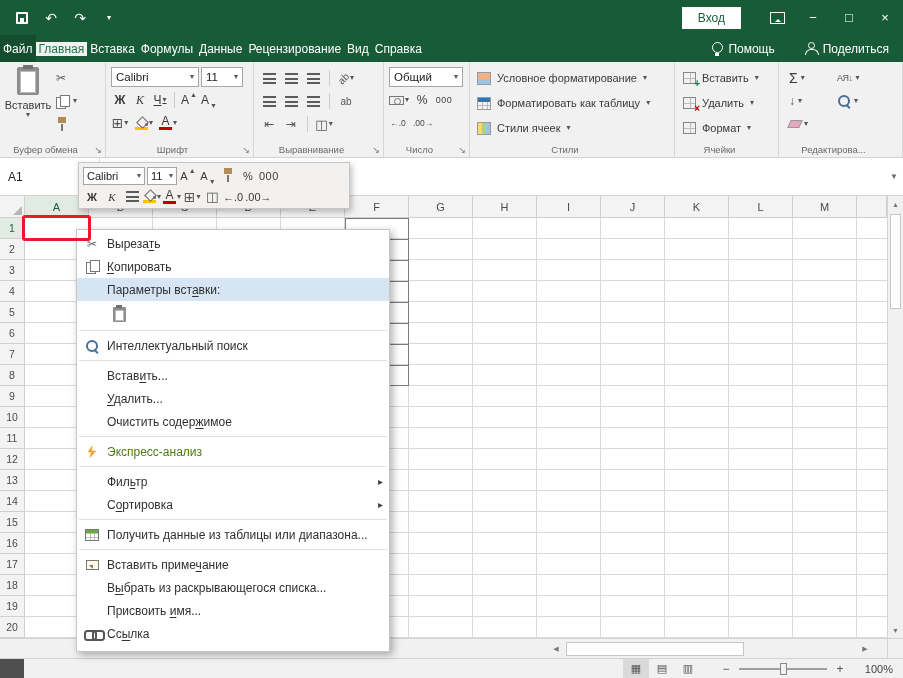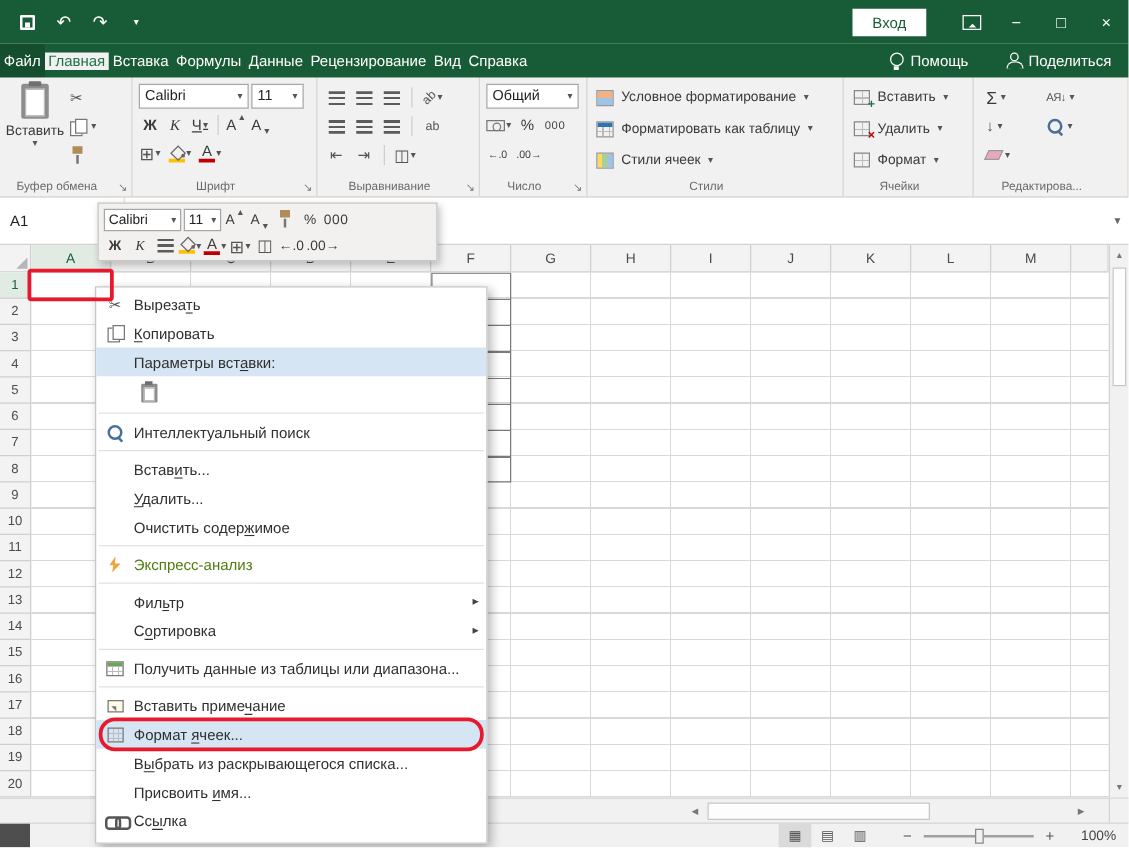--- a/index.html
+++ b/index.html
@@ -681,27 +681,20 @@
         </span>
         <span class="lbl">Получить данные из таблицы или диапазона...</span>
       </div>
       <div class="msep"></div>
       <div class="mi">
         <span class="icol">
           <span class="ic-comment"></span>
         </span>
         <span class="lbl">Вставить приме<u>ч</u>ание</span>
       </div>
-      <div class="mi hl">
-        <span class="icol">
-          <span class="ic-fc"></span>
-        </span>
-        <span class="lbl">Формат <u>я</u>чеек...</span>
-        <div class="annb" style="border-color: rgb(232, 25, 44);"></div>
-      </div>
       <div class="mi">
         <span class="icol"></span>
         <span class="lbl">В<u>ы</u>брать из раскрывающегося списка...</span>
       </div>
       <div class="mi">
         <span class="icol"></span>
         <span class="lbl">Присвоить <u>и</u>мя...</span>
       </div>
       <div class="mi">
         <span class="icol">

